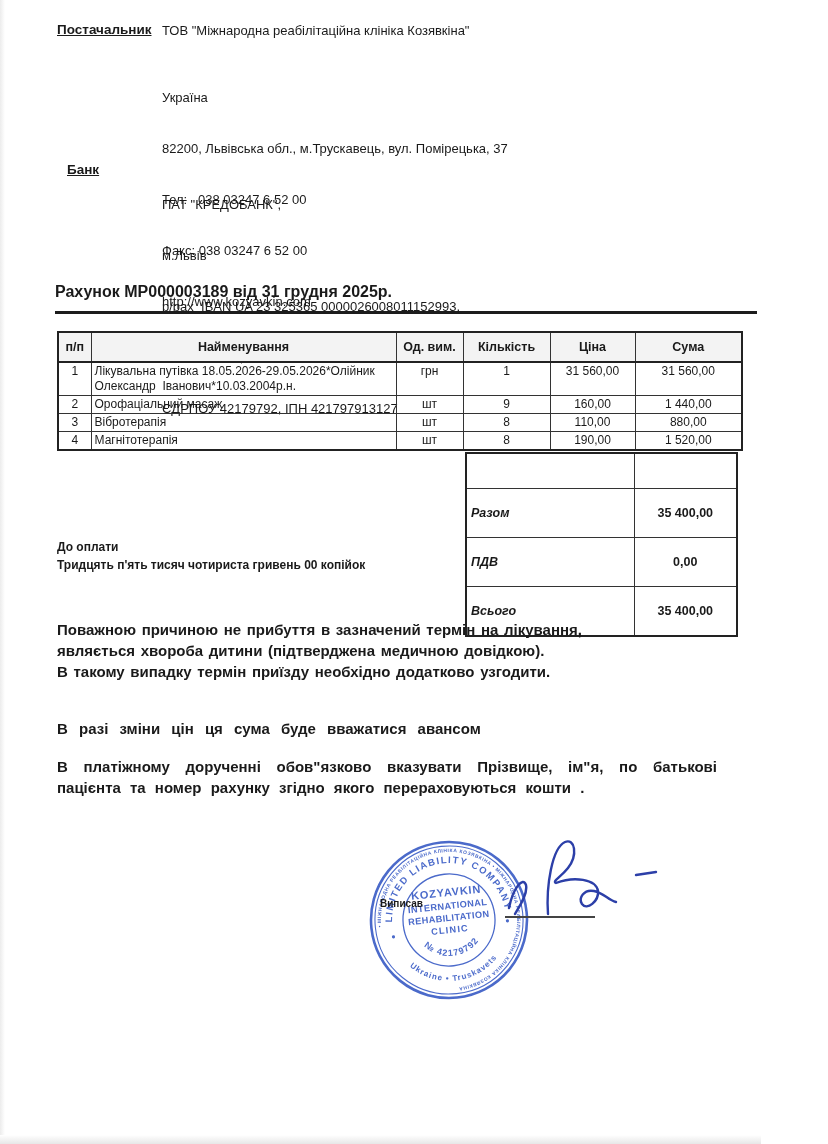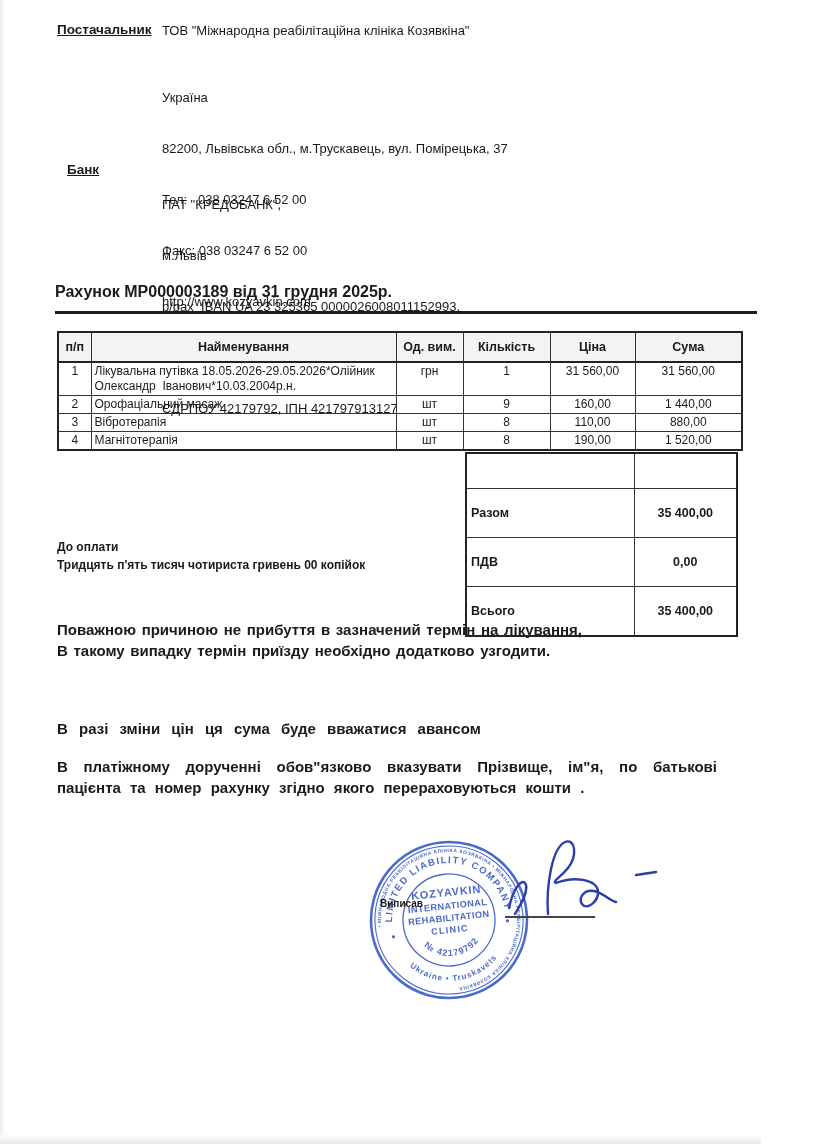--- a/index.html
+++ b/index.html
@@ -24,21 +24,21 @@
   .items th, .items td { border:1px solid #333; font-size:12px; padding:1px 3px; vertical-align:top; }
   .items th { font-weight:bold; font-size:12.5px; height:30px; vertical-align:middle;
     background:#f3f3f3; border-bottom:2px solid #222; }
   .items td { line-height:15px; }
   .c { text-align:center; }
   .name-cell { white-space:pre-wrap; }
   .items tr.short td { height:17px; }
 
   .totals { position:absolute; left:465px; top:452px; border:2px solid #222; }
   .totals td { border:1px solid #333; font-size:12.5px; font-weight:bold; }
-  .totals .tlabel { width:168px; padding:17px 4px; text-align:left; }
+  .totals .tlabel { width:168px; padding:17px 4px; text-align:left;font-style:italic; }
   .totals .tvalue { width:103px; text-align:center; }
   .totals tr { height:18px; }
   .totals tr.empty { height:15px; }
 
   .pay { position:absolute; left:57px; top:538px; font-weight:bold; font-size:12px; line-height:18px; }
 
   .para1 { position:absolute; left:57px; top:619px; font-weight:bold; font-size:15px;
     line-height:21px; word-spacing:1.5px; }
   .para2 { position:absolute; left:57px; top:720px; font-weight:bold; font-size:15px; word-spacing:7px; }
   .para3 { position:absolute; left:57px; top:756px; width:660px; font-weight:bold; font-size:15px;
@@ -153,20 +153,21 @@
   </tbody>
     </table>
 
   <div class="pay">
     <div>До оплати</div>
     <div>Тридцять п'ять тисяч чотириста гривень 00 копійок</div>
   </div>
 
   <div class="para1">
     <div>Поважною причиною не прибуття в зазначений термін на лікування,</div>
+    <div>являється хвороба дитини (підтверджена медичною довідкою).</div>
     <div>В такому випадку термін приїзду необхідно додатково узгодити.</div>
   </div>
   <div class="para2">В разі зміни цін ця сума буде вважатися авансом</div>
   <div class="para3">В платіжному дорученні обов"язково вказувати Прізвище, ім"я, по батькові пацієнта та номер рахунку згідно якого перераховуються кошти .</div>
 
   <div class="issued">Виписав</div>
   <div class="sig-line"></div>
 
   <div class="stamp-wrap">
     <svg width="170" height="170" viewBox="0 0 170 170">

